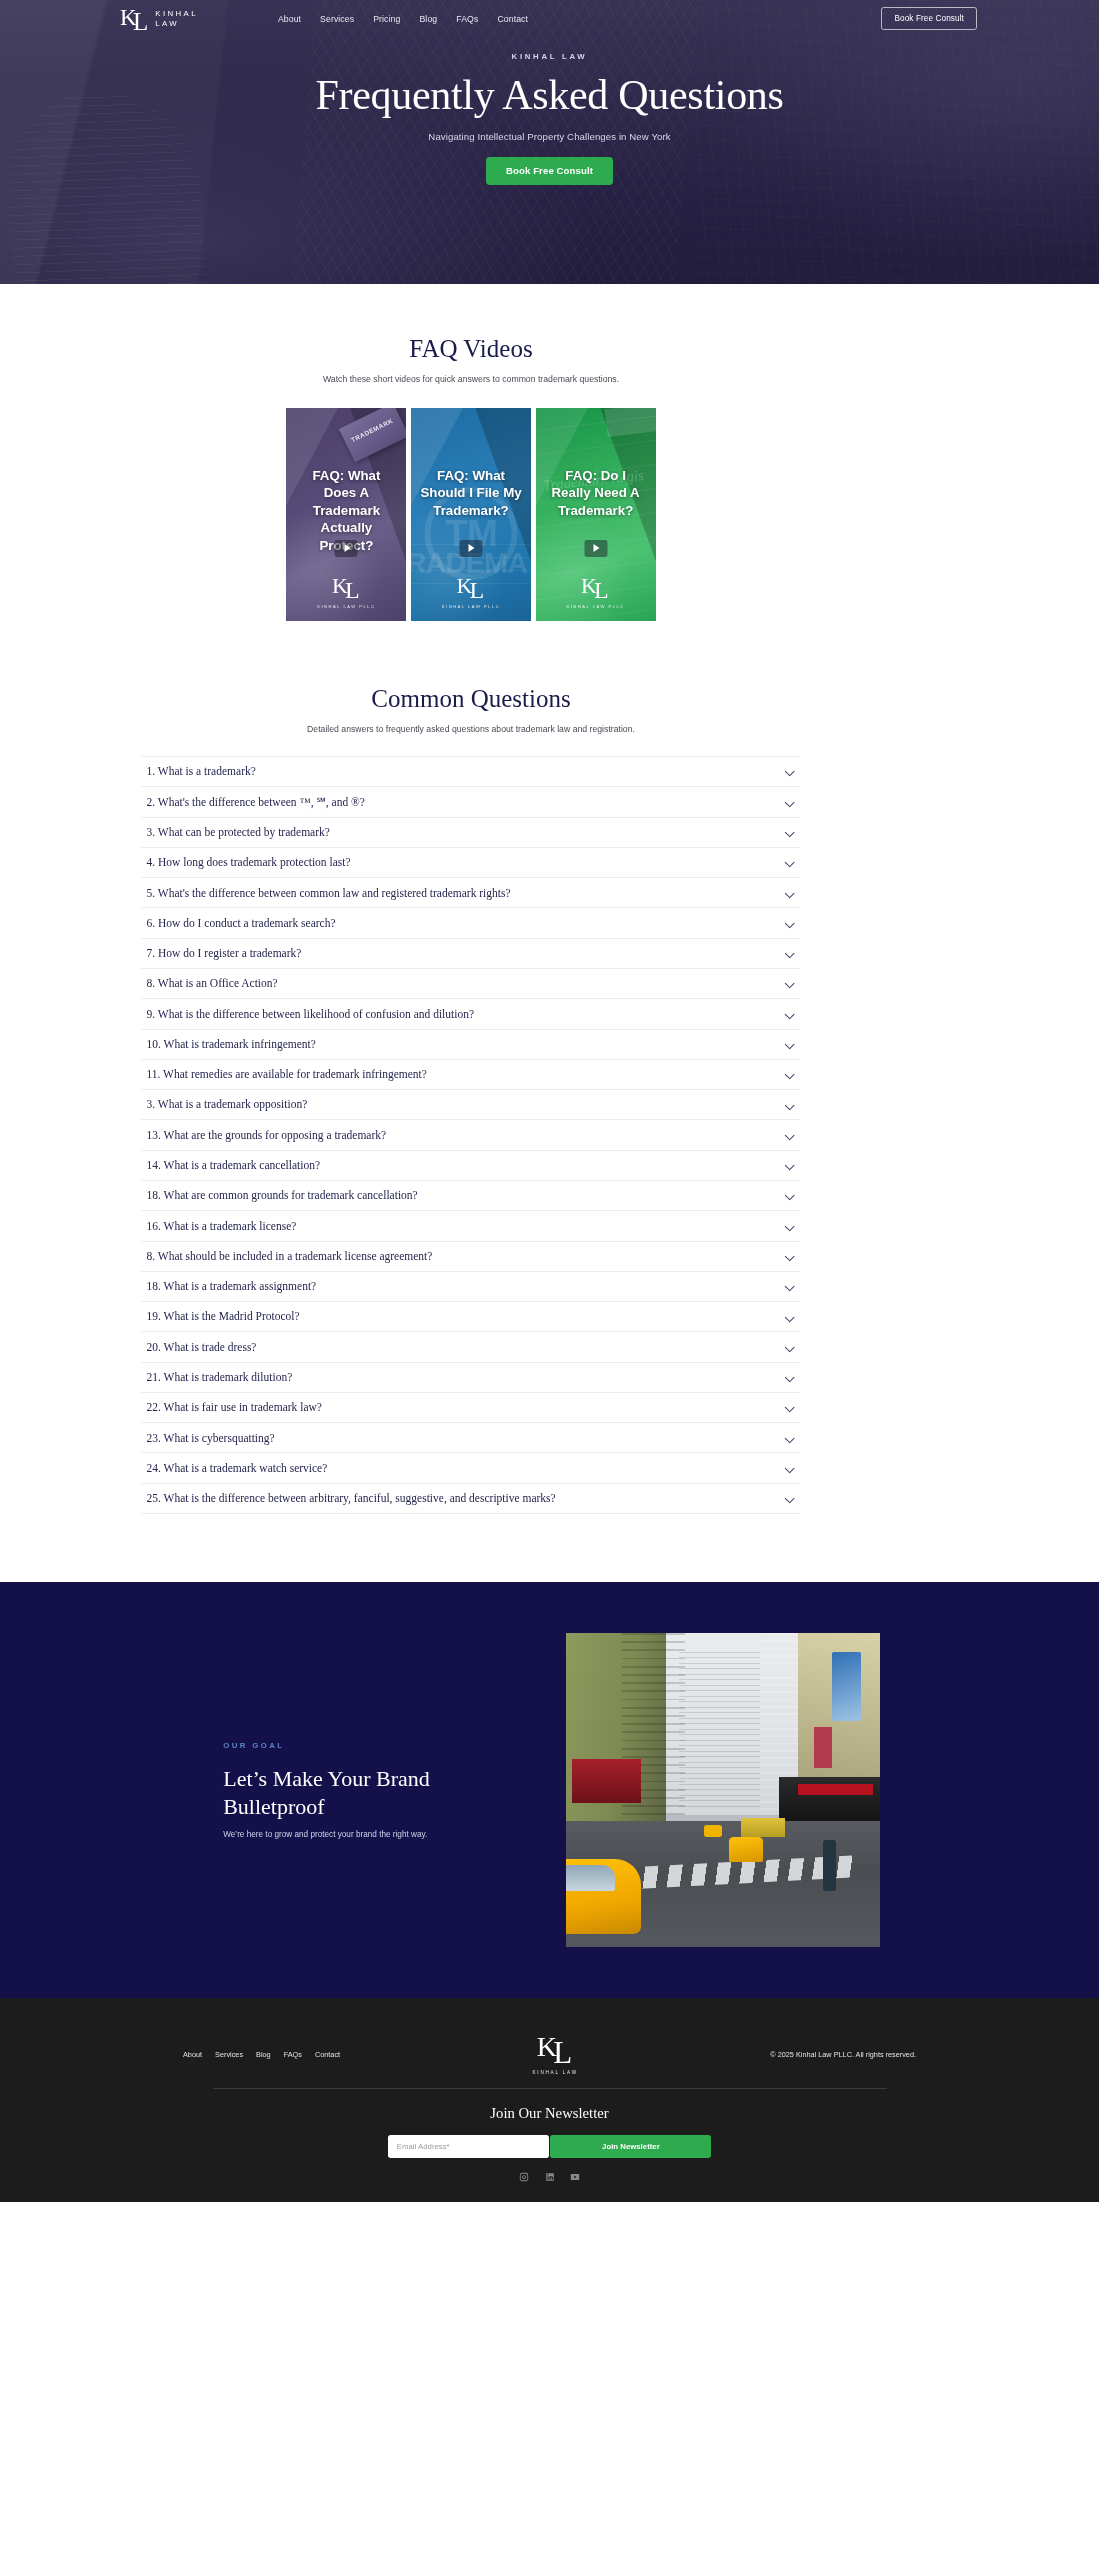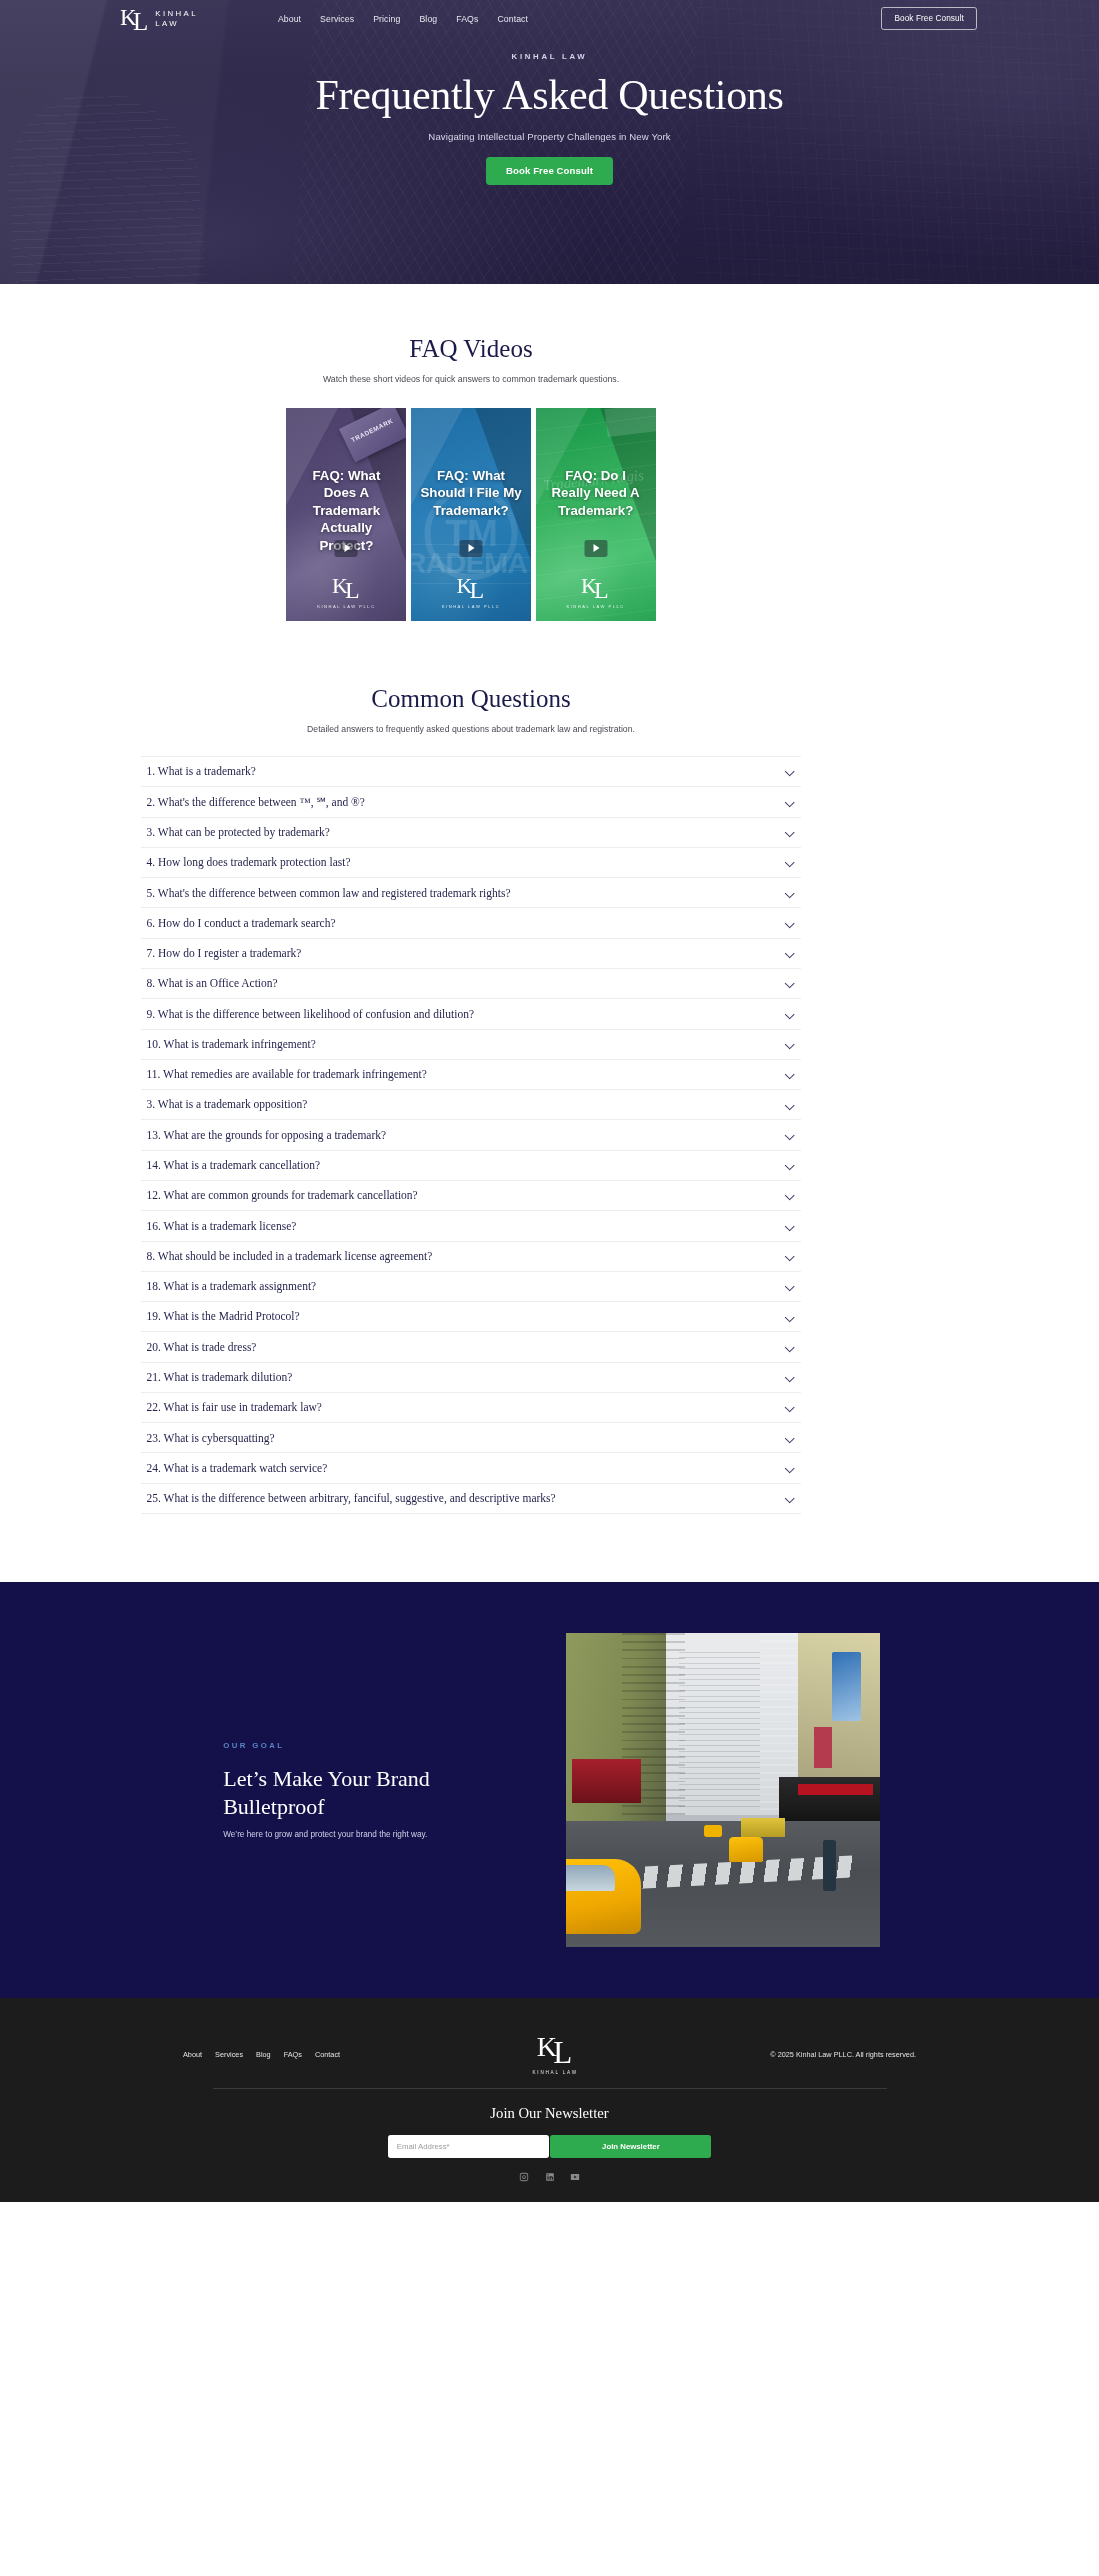--- a/index.html
+++ b/index.html
@@ -546,21 +546,21 @@
         </div>
         <div class="faq-row">
           <div class="faq-q">13. What are the grounds for opposing a trademark?</div>
           <span class="chev"></span>
         </div>
         <div class="faq-row">
           <div class="faq-q">14. What is a trademark cancellation?</div>
           <span class="chev"></span>
         </div>
         <div class="faq-row">
-          <div class="faq-q">12. What are common grounds for trademark cancellation?</div>
+          <div class="faq-q">18. What are common grounds for trademark cancellation?</div>
           <span class="chev"></span>
         </div>
         <div class="faq-row">
           <div class="faq-q">16. What is a trademark license?</div>
           <span class="chev"></span>
         </div>
         <div class="faq-row">
           <div class="faq-q">8. What should be included in a trademark license agreement?</div>
           <span class="chev"></span>
         </div>

